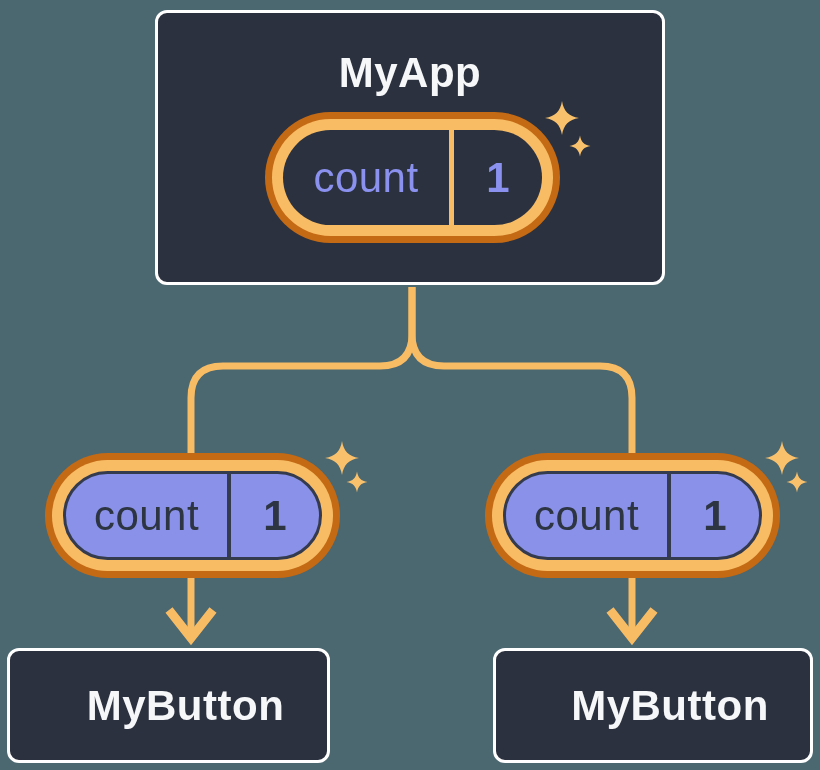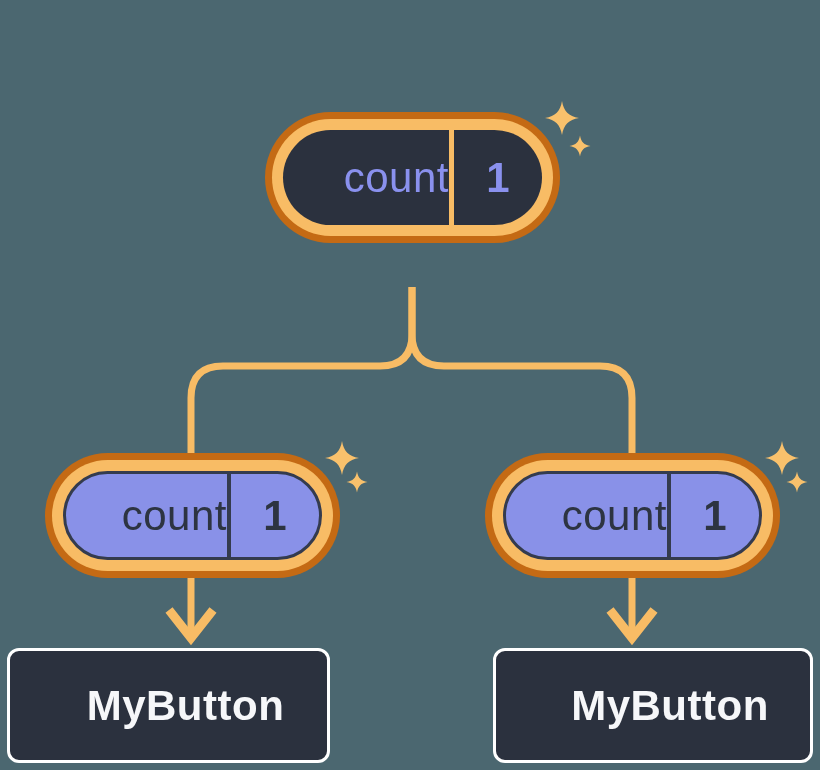--- a/index.html
+++ b/index.html
@@ -69,21 +69,21 @@
   .pill-body {
     border-radius: 999px;
     width: 100%; height: 100%;
     display: flex;
     align-items: stretch;
     overflow: hidden;
   }
   .pill-cell {
     display: flex; align-items: center; justify-content: center;
   }
-  .cell-name { flex: 1 1 auto; justify-content: flex-end; }
+  .cell-name { flex: 1 1 auto; }
   .cell-value { flex: 0 0 88px; }
   .state-name { font-size: 42px; font-weight: 500; letter-spacing: 0.5px; }
   .state-value { font-size: 42px; font-weight: 700; }
 
   
   #root-pill { left: 265px; top: 112px; width: 295px; height: 131px; }
   #root-pill .pill-body { background: var(--card-bg, #2B313E); }
   #root-pill .pill-divider { flex: 0 0 5px; background: var(--ring-inner, #F8BC65); }
   #root-pill .state-name, #root-pill .state-value { color: var(--pill-text-light, #8A91EE); }
 
@@ -122,20 +122,23 @@
       <path class="sparkle" d="M0 -17 C1.8 -6.5 6.5 -1.8 17 0 C6.5 1.8 1.8 6.5 0 17 C-1.8 6.5 -6.5 1.8 -17 0 C-6.5 -1.8 -1.8 -6.5 0 -17 Z"></path>
     </g>
     <g transform="translate(782,458)">
       <path class="sparkle" d="M0 -17 C1.8 -6.5 6.5 -1.8 17 0 C6.5 1.8 1.8 6.5 0 17 C-1.8 6.5 -6.5 1.8 -17 0 C-6.5 -1.8 -1.8 -6.5 0 -17 Z"></path>
     </g>
     <g transform="translate(797,482) scale(0.62)">
       <path class="sparkle" d="M0 -17 C1.8 -6.5 6.5 -1.8 17 0 C6.5 1.8 1.8 6.5 0 17 C-1.8 6.5 -6.5 1.8 -17 0 C-6.5 -1.8 -1.8 -6.5 0 -17 Z"></path>
     </g>
   </svg>
 
+  <div class="node-card" id="root-card">
+    <div class="node-title">MyApp</div>
+  </div>
 
   <div class="state-pill" id="root-pill">
     <div class="pill-band">
       <div class="pill-body">
         <div class="pill-cell cell-name">
           <span class="state-name">count</span>
         </div>
         <div class="pill-divider"></div>
         <div class="pill-cell cell-value">
           <span class="state-value">1</span>

